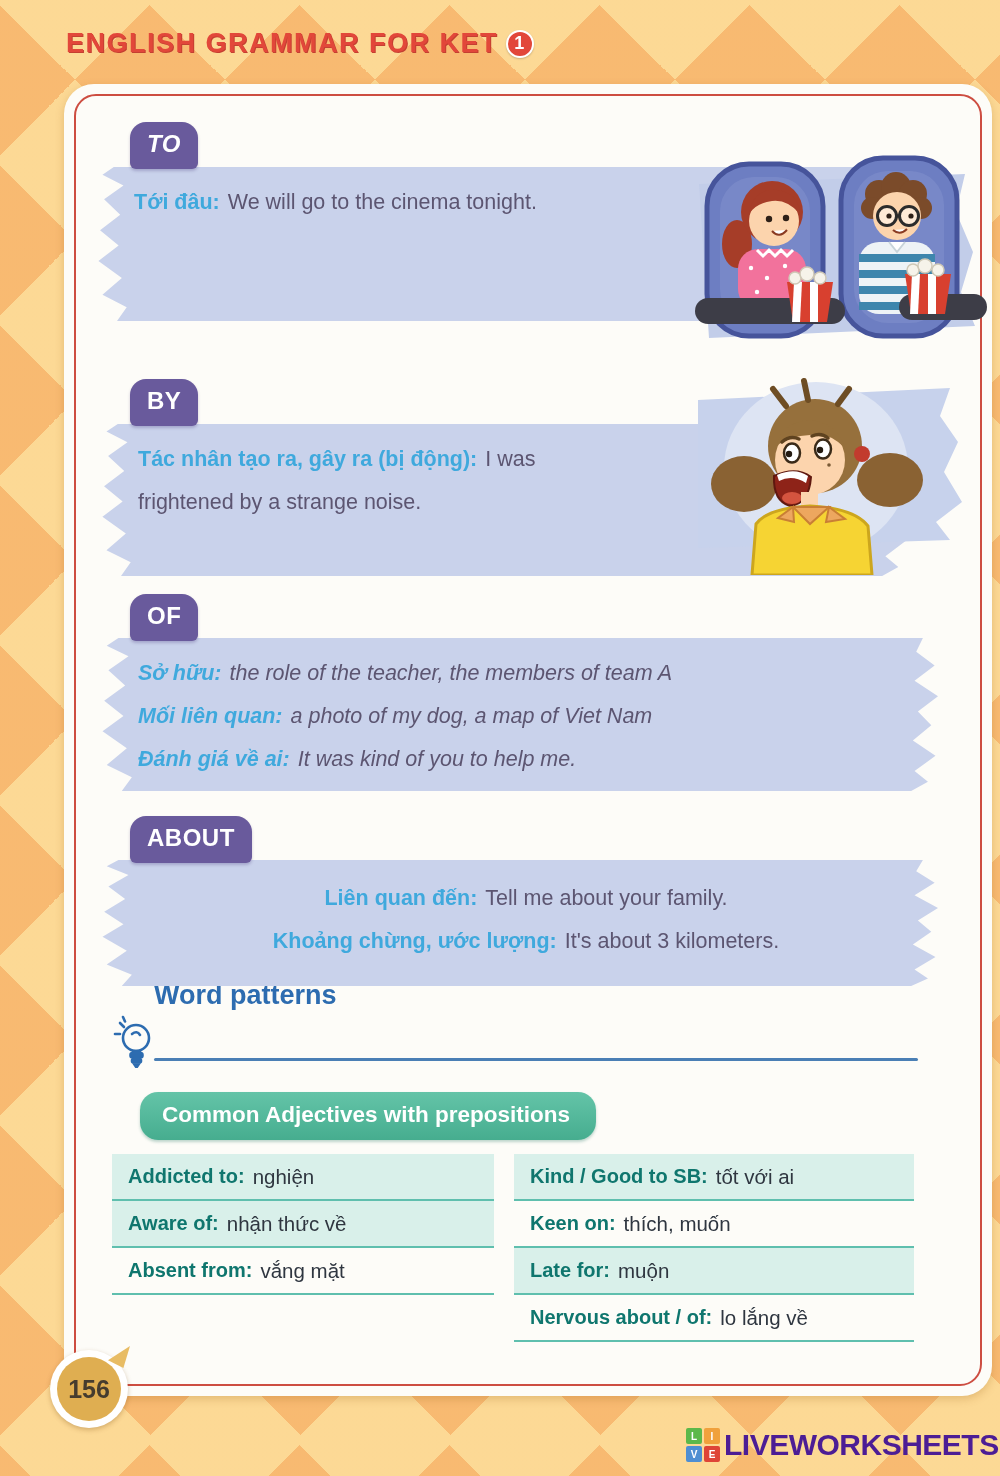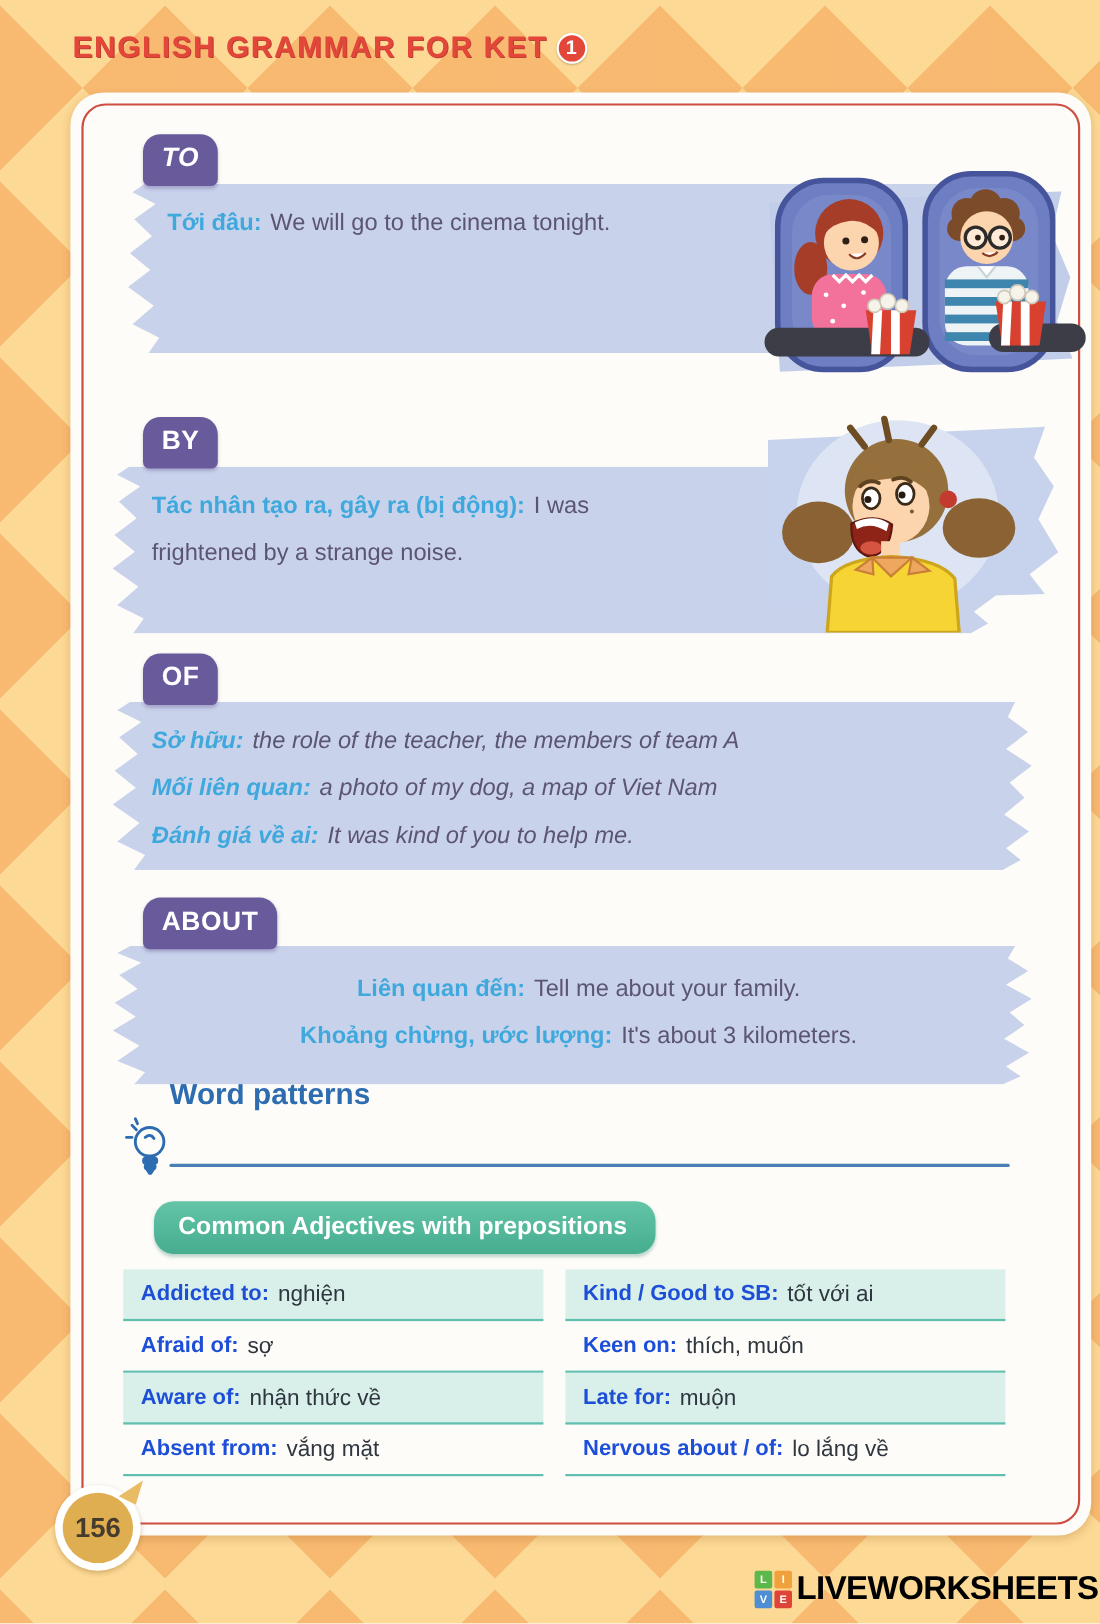--- a/index.html
+++ b/index.html
@@ -80,21 +80,21 @@
   }
 
   .adj-col { position:absolute; top:1154px; }
   .adj-col.left  { left:112px; width:382px; }
   .adj-col.right { left:514px; width:400px; }
   .adj-row {
     height:47px; display:flex; align-items:center; padding-left:16px;
     border-bottom:2px solid #5fbfae; white-space:nowrap;
   }
   .adj-row.shaded { background:#d9f0ea; }
-  .adj-label { color:#1d4ed8; font-weight:800; font-size:20px; margin-right:8px; }
+  .adj-label { color:#0f766e; font-weight:800; font-size:20px; margin-right:8px; }
   .adj-value { color:#2f3640; font-size:20.5px; }
 
   .page-bubble {
     position:absolute; left:50px; top:1350px; width:78px; height:78px;
     background:#ffffff; border-radius:50%;
     box-shadow:0 2px 5px rgba(120,70,10,.3); z-index:5;
   }
   .page-bubble .tail {
     position:absolute; top:-4px; right:-2px; width:22px; height:22px;
     background:#e8bc64; clip-path:polygon(0 65%, 100% 0, 70% 100%);
@@ -109,39 +109,39 @@
     position:absolute; left:686px; top:1428px;
     display:flex; align-items:center; gap:4px; z-index:5; cursor:pointer;
   }
   .lw-grid { display:grid; grid-template-columns:16px 16px; grid-template-rows:16px 16px; gap:2px; }
   .lw-sq {
     display:flex; align-items:center; justify-content:center;
     color:#fff; font-size:10px; font-weight:800; border-radius:2px;
   }
   .lw-sq.l { background:#5cb84a; } .lw-sq.i { background:#f0a13c; }
   .lw-sq.v { background:#4e8ed2; } .lw-sq.e { background:#de4437; }
-  .lw-text { font-size:30px; font-weight:800; color:#000000; letter-spacing:-0.5px; }
+  .lw-text { font-size:30px; font-weight:800; color:#4c1d95; letter-spacing:-0.5px; }
 </style>
 </head>
 <body>
 
 <div class="page">
   <div class="argyle"></div>
 
   <div class="header-title">
     <span>ENGLISH GRAMMAR FOR KET</span>
     <span class="num-circle">1</span>
   </div>
 
   <div class="card">
     <div class="card-border"></div>
   </div>
 
   <div class="badge" style="left:130px; top:122px;font-style:italic;">TO</div>
-  <div class="banner" style="left:114px; top:167px; width:808px; height:154px;">
+  <div class="banner" style="left:96px; top:167px; width:808px; height:154px;">
     <div class="bline">
       <span class="vn-label">Tới đâu:</span><span class="en-text">We will go to the cinema tonight.</span>
     </div>
   </div>
 
   <svg class="illus" style="left:693px; top:150px;" width="296" height="202" viewBox="0 0 296 202">
     <path d="M6 34 L272 24 L263 62 L280 102 L268 142 L282 176 L16 188 Z" fill="#c2cde9"></path>
     <rect x="14" y="14" width="116" height="172" rx="42" fill="#6d7ec2" stroke="#46549b" stroke-width="5"></rect>
     <rect x="148" y="8" width="116" height="178" rx="42" fill="#6d7ec2" stroke="#46549b" stroke-width="5"></rect>
     <rect x="27" y="27" width="90" height="146" rx="34" fill="#7d8dcb" opacity="0.7"></rect>
@@ -283,24 +283,20 @@
   <div class="wp-title">Word patterns</div>
   <div class="wp-underline"></div>
 
   <div class="adj-badge">Common Adjectives with prepositions</div>
 
   <div class="adj-col left">
     <div class="adj-row shaded">
       <span class="adj-label">Addicted to:</span>
         <span class="adj-value">nghiện</span>
     </div>
-    <div class="adj-row">
-      <span class="adj-label">Afraid of:</span>
-        <span class="adj-value">sợ</span>
-    </div>
     <div class="adj-row shaded">
       <span class="adj-label">Aware of:</span>
         <span class="adj-value">nhận thức về</span>
     </div>
     <div class="adj-row">
       <span class="adj-label">Absent from:</span>
         <span class="adj-value">vắng mặt</span>
     </div>
   </div>
 

